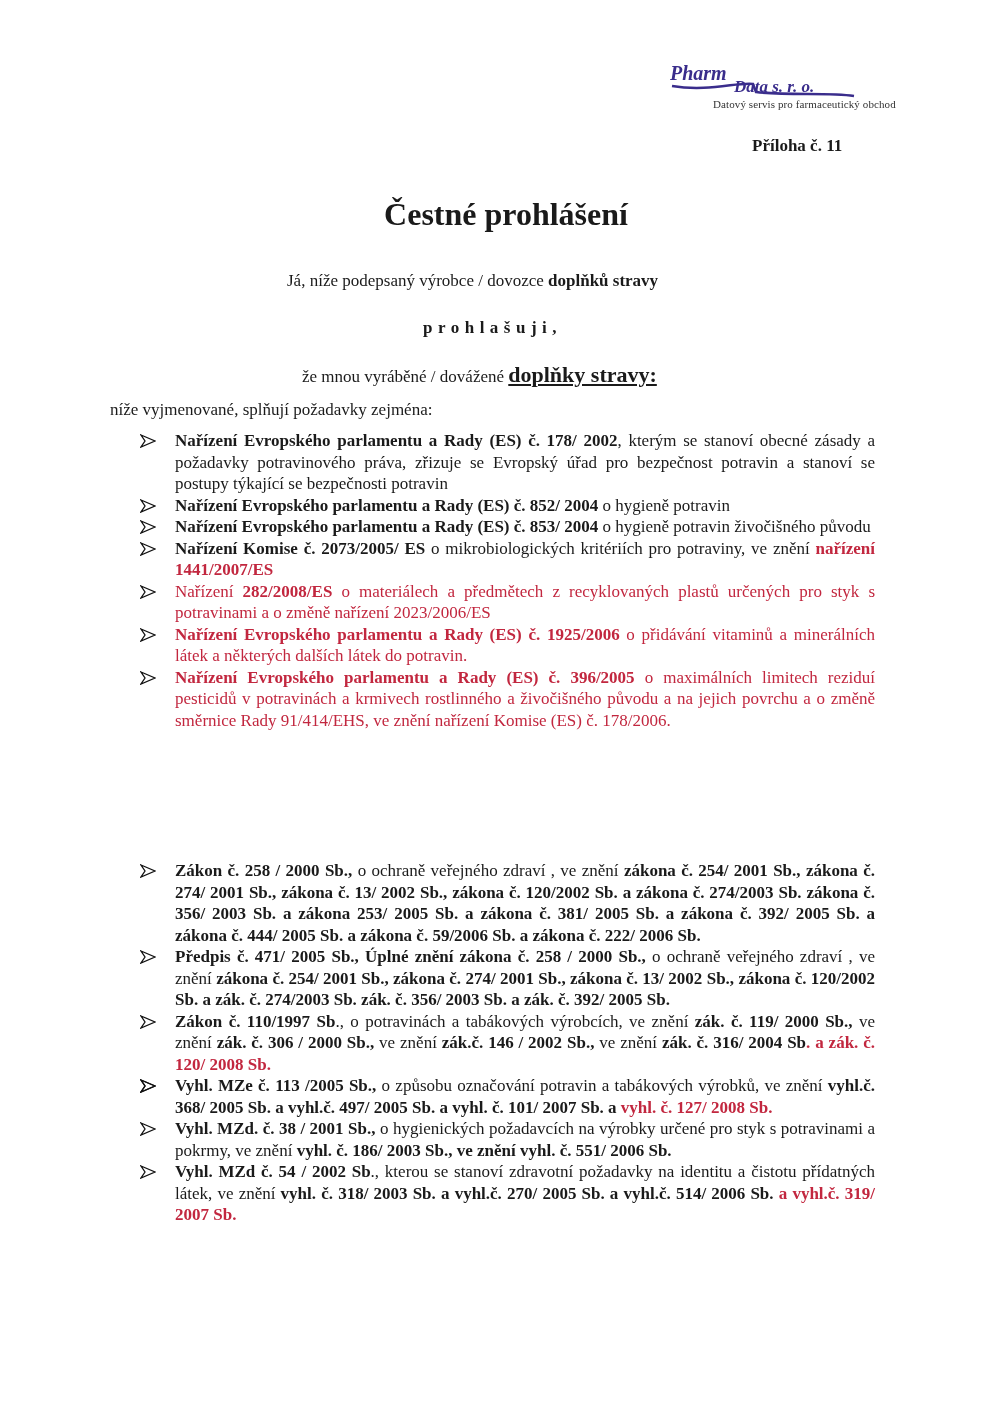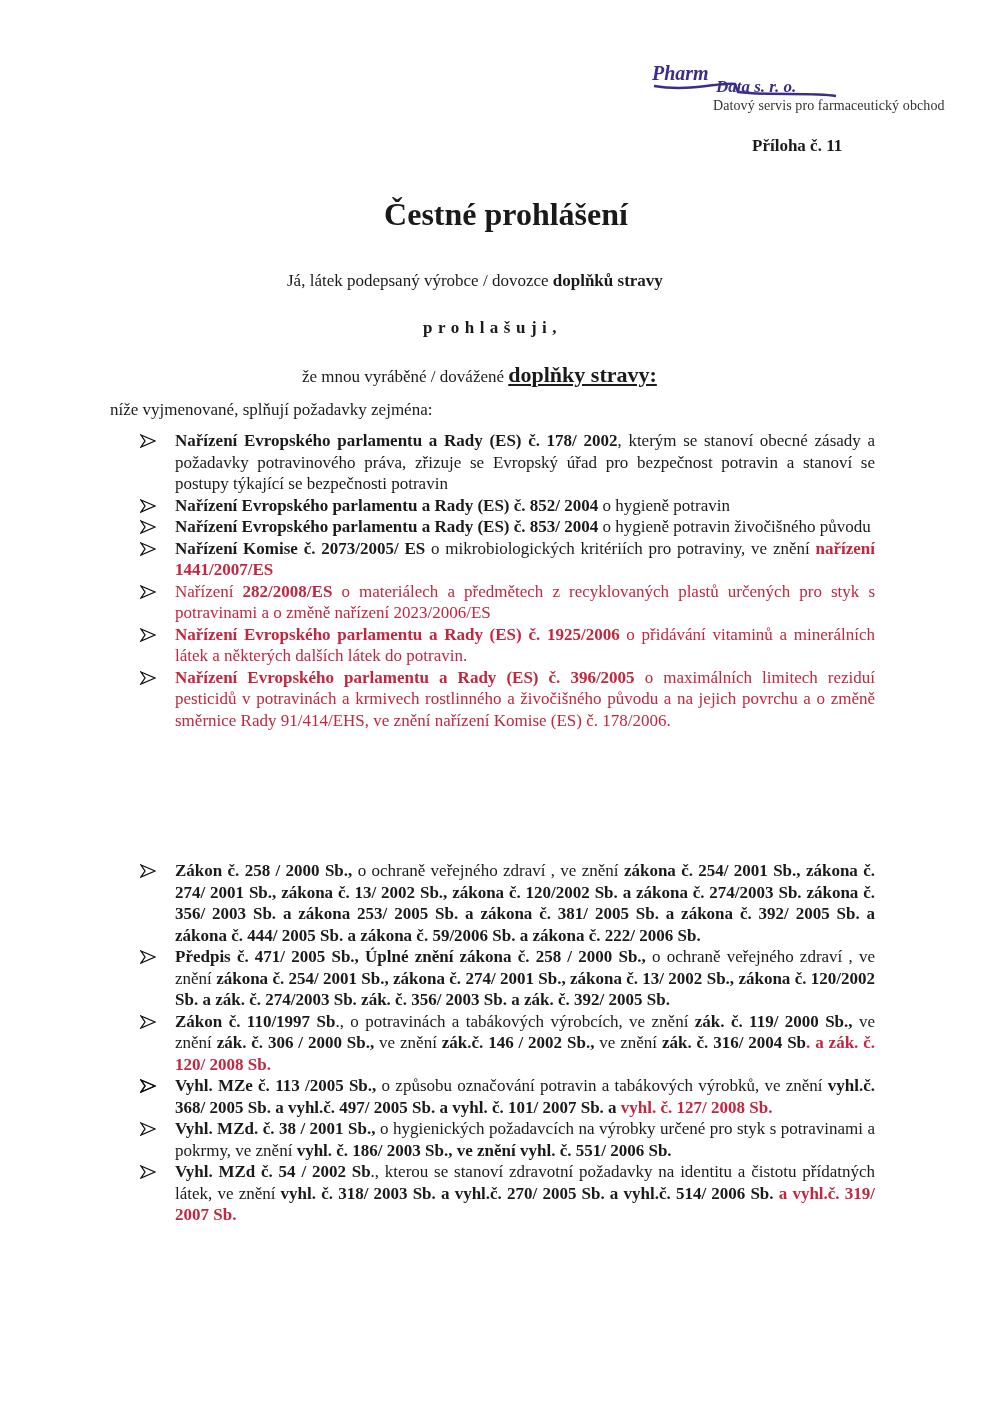--- a/index.html
+++ b/index.html
@@ -1,19 +1,19 @@
 <!DOCTYPE html>
 <html><head>
 <meta charset="utf-8">
 <style>
   html, body { margin: 0; padding: 0; background: #ffffff; }
   body { width: 1000px; height: 1415px; position: relative; overflow: hidden;
          font-family: "Liberation Serif", "DejaVu Serif", serif; color: #1a1a1a; }
-  .logo { position: absolute; left: 650px; top: 62px; width: 200px; height: 50px; }
-  .logo-sub { position: absolute; left: 713px; top: 98px; font-size: 14px; color: #333; letter-spacing: 0.1px; white-space: nowrap; }
+  .logo { position: absolute; left: 668px; top: 62px; width: 200px; height: 50px; }
+  .logo-sub { position: absolute; left: 713px; top: 98px; font-size: 11px; color: #333; letter-spacing: 0.1px; white-space: nowrap; }
   .attachment { position: absolute; left: 752px; top: 136px; font-size: 17px; font-weight: bold; }
   .title { position: absolute; left: 0; width: 1000px; top: 196px; text-align: center; font-size: 32px; font-weight: bold; }
   .title span { position: relative; left: 6px; }
   .intro { position: absolute; left: 287px; top: 271px; font-size: 17px; white-space: nowrap; }
   .declare { position: absolute; left: 423px; top: 318px; font-size: 17px; font-weight: bold; letter-spacing: 5.5px; white-space: nowrap; }
   .that { position: absolute; left: 302px; top: 362px; font-size: 17px; white-space: nowrap; }
   .that .big { font-size: 22px; font-weight: bold; text-decoration: underline; }
   .lead { position: absolute; left: 110px; top: 400px; font-size: 17px; white-space: nowrap; }
   ul.list { position: absolute; left: 140px; width: 735px; margin: 0; padding: 0; list-style: none; font-size: 17px; line-height: 21.5px; }
   ul.list li { position: relative; padding-left: 35px; text-align: justify; }
@@ -33,21 +33,21 @@
     <path d="M4 24 C 40 30, 70 20, 85 22 L 88 30 C 120 34, 160 30, 186 34" stroke="#3a2d8c" stroke-width="2.5" fill="none"></path>
     <text x="66" y="30" font-family="Liberation Serif, serif" font-style="italic" font-weight="bold" font-size="17" fill="#3a2d8c">Data s. r. o.</text>
   </svg>
 </div>
 <div class="logo-sub">Datový servis pro farmaceutický obchod</div>
 
 <div class="attachment">Příloha č. 11</div>
 
 <h1 class="title" style="margin:0"><span>Čestné prohlášení</span></h1>
 
-<div class="intro"><span>Já, látek podepsaný výrobce / dovozce </span><b>doplňků stravy</b></div>
+<div class="intro"><span>Já, níže podepsaný výrobce / dovozce </span><b>doplňků stravy</b></div>
 
 <div class="declare">prohlašuji,</div>
 
 <div class="that"><span>že mnou vyráběné / dovážené </span><span class="big">doplňky stravy:</span></div>
 
 <div class="lead">níže vyjmenované, splňují požadavky zejména:</div>
 
 <ul class="list" id="eu">
     <li><span class="bullet">
         <svg width="16" height="14" viewBox="0 0 16 14" style="position:absolute;top:4px;left:0">

